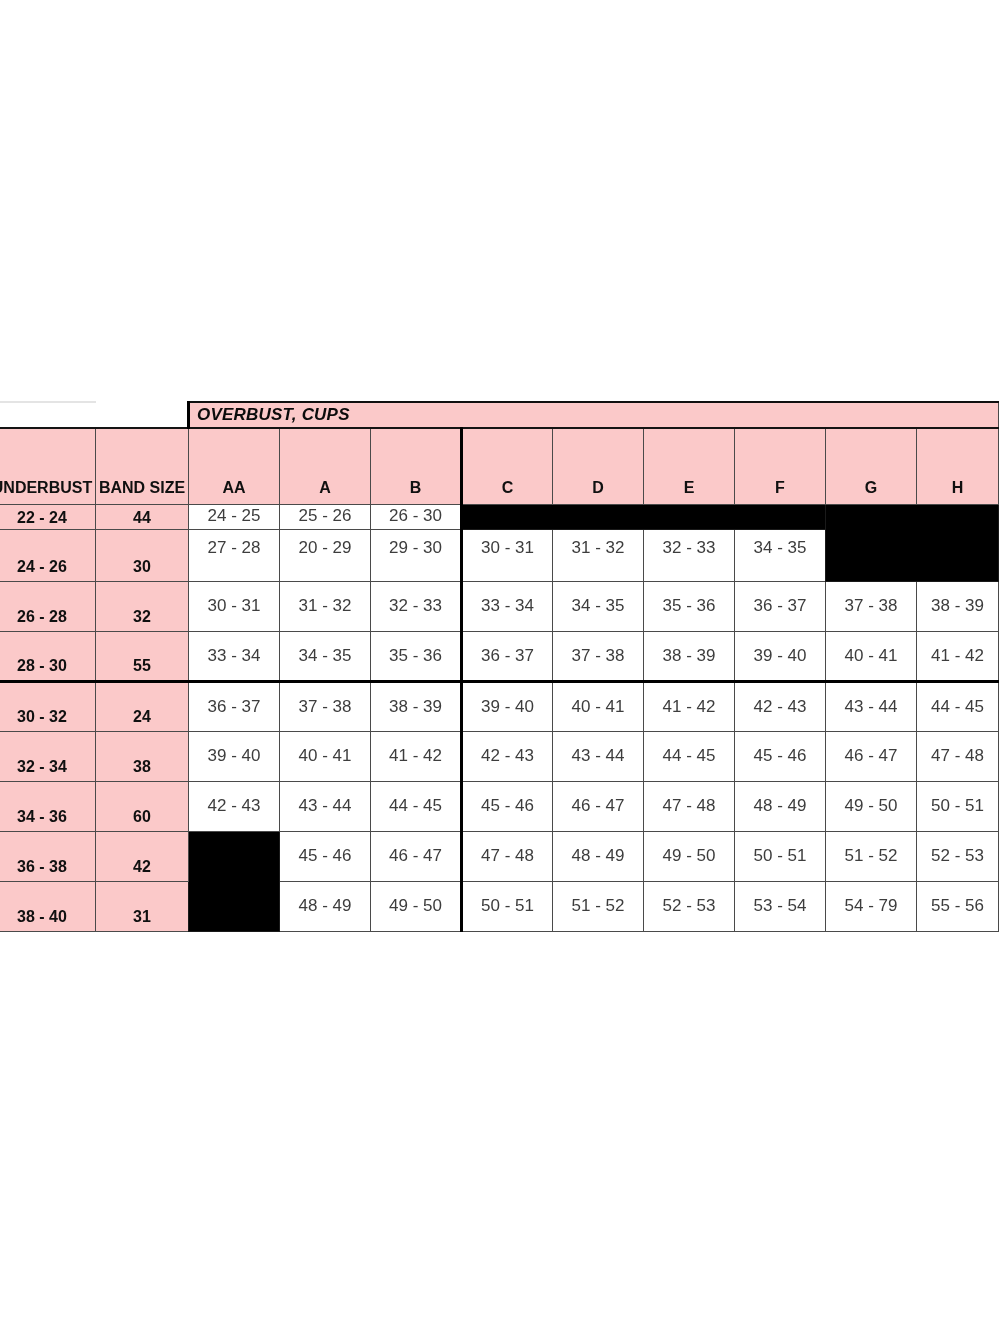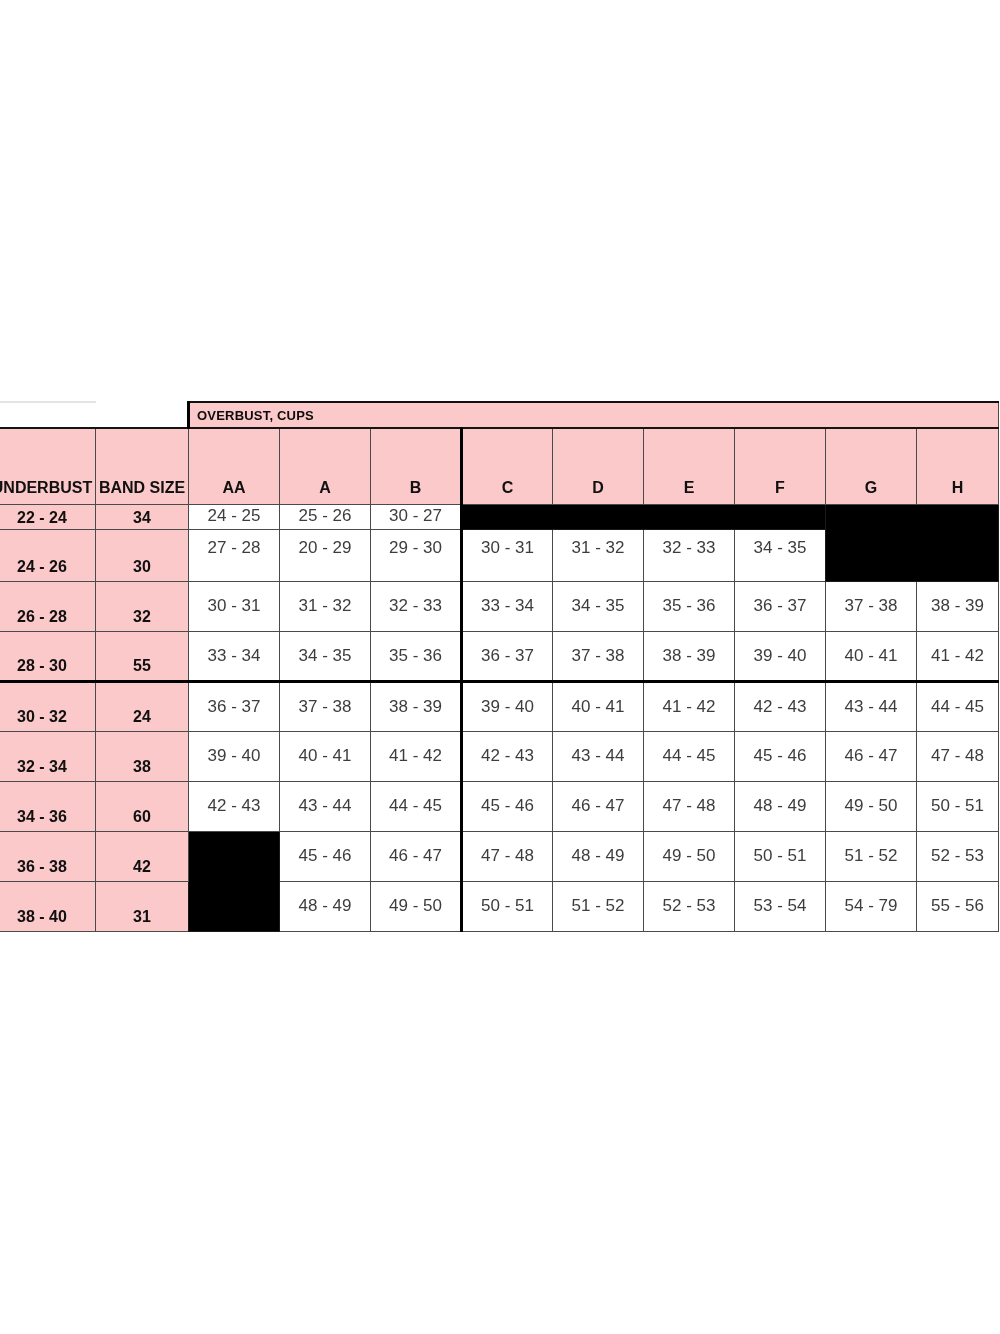--- a/index.html
+++ b/index.html
@@ -33,24 +33,25 @@
   th.blank { border: none; background: #ffffff; }
   th.blank-a { border-top: 2px solid #e4e4e4; }
   th.overbust-cell {
     background: #fbc9c9;
     border-top: 2px solid #101010;
     border-left: 3px solid #000000;
     border-bottom: 1px solid #2a2a2a;
     text-align: left;
     vertical-align: middle;
     padding-left: 7px;
-    font-size: 13px;
+    font-size: 17px;
     font-weight: bold;
     color: #0c0c0c;
     letter-spacing: 0.2px;
+    font-style: italic;
   }
 
   
   tr.r-cols { height: 76px; }
   th.colh {
     background: #fbc9c9;
     font-weight: bold;
     color: #101010;
     font-size: 16px;
     vertical-align: bottom;
@@ -123,24 +124,24 @@
         <th class="colh">D</th>
         <th class="colh">E</th>
         <th class="colh">F</th>
         <th class="colh">G</th>
         <th class="colh">H</th>
       </tr>
     </thead>
     <tbody>
         <tr class="r0">
           <th class="lbl">22 - 24</th>
-          <th class="lbl">34</th>
+          <th class="lbl">44</th>
           <td>24 - 25</td>
           <td>25 - 26</td>
-          <td>30 - 27</td>
+          <td>26 - 30</td>
           <td class="blk bC" colspan="4"></td>
           <td class="blk" colspan="2" rowspan="2"></td>
         </tr>
         <tr class="r1">
           <th class="lbl">24 - 26</th>
           <th class="lbl">30</th>
           <td>27 - 28</td>
           <td>20 - 29</td>
           <td>29 - 30</td>
           <td class="bC">30 - 31</td>

